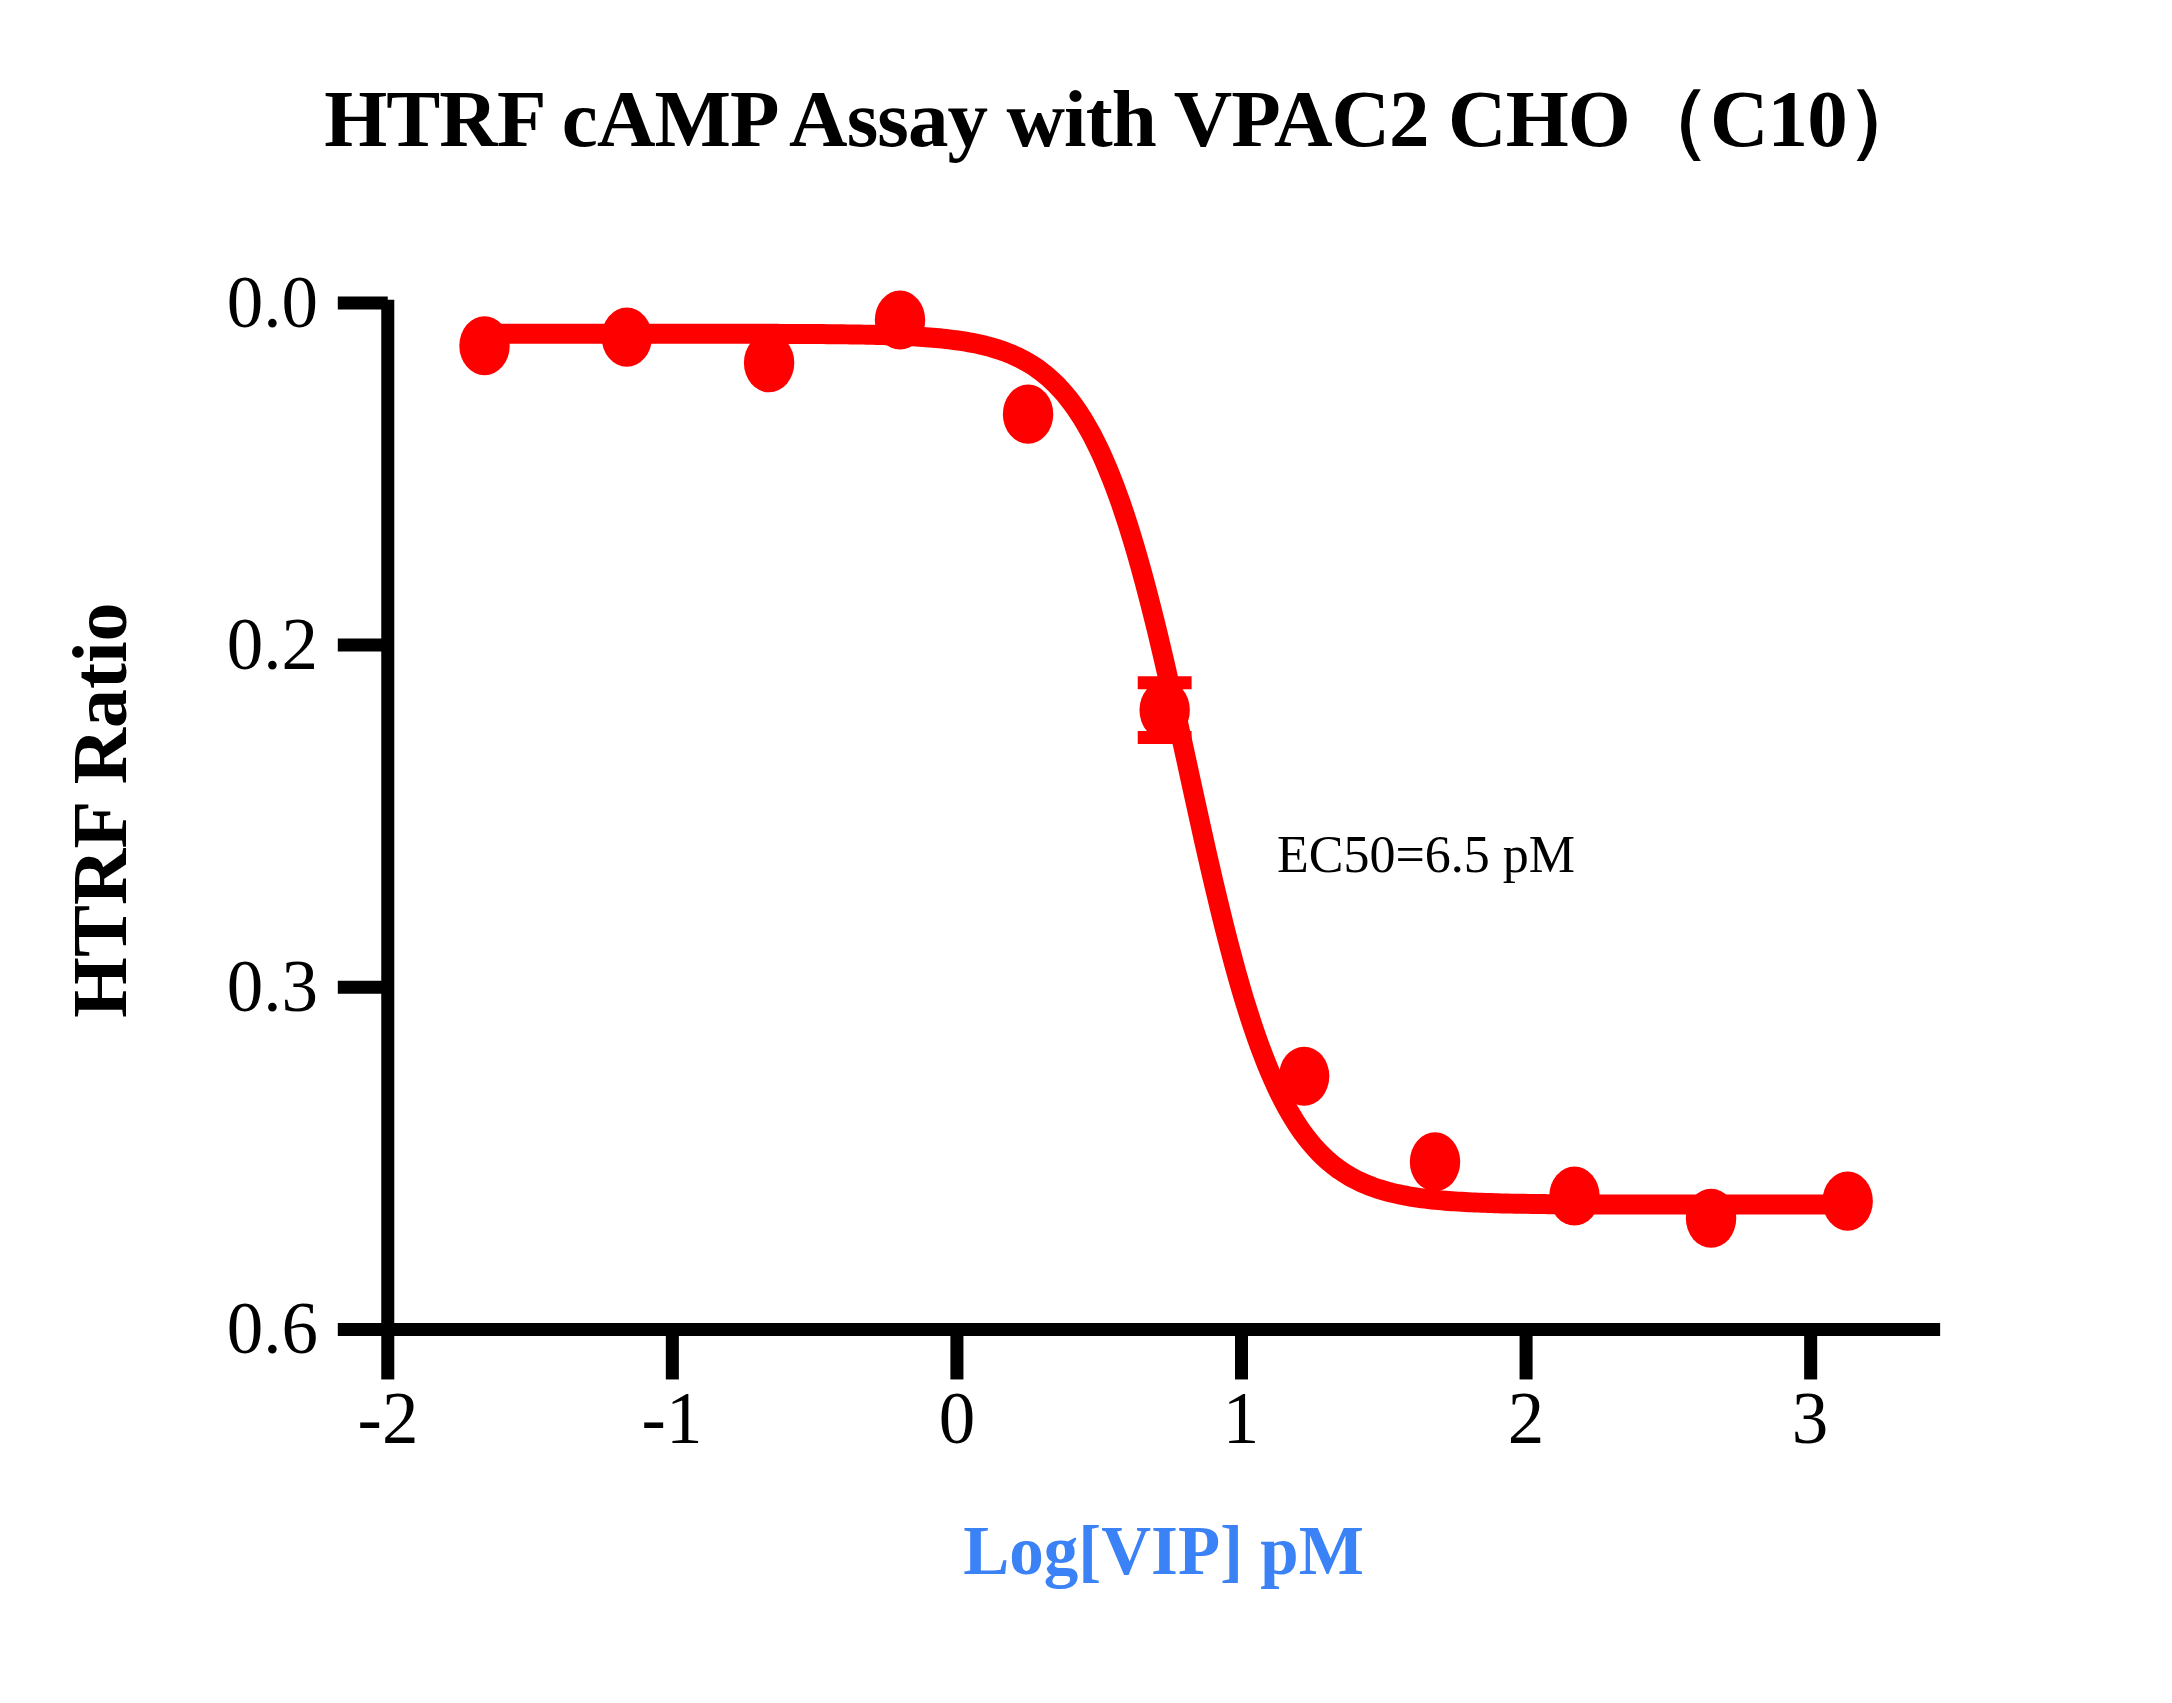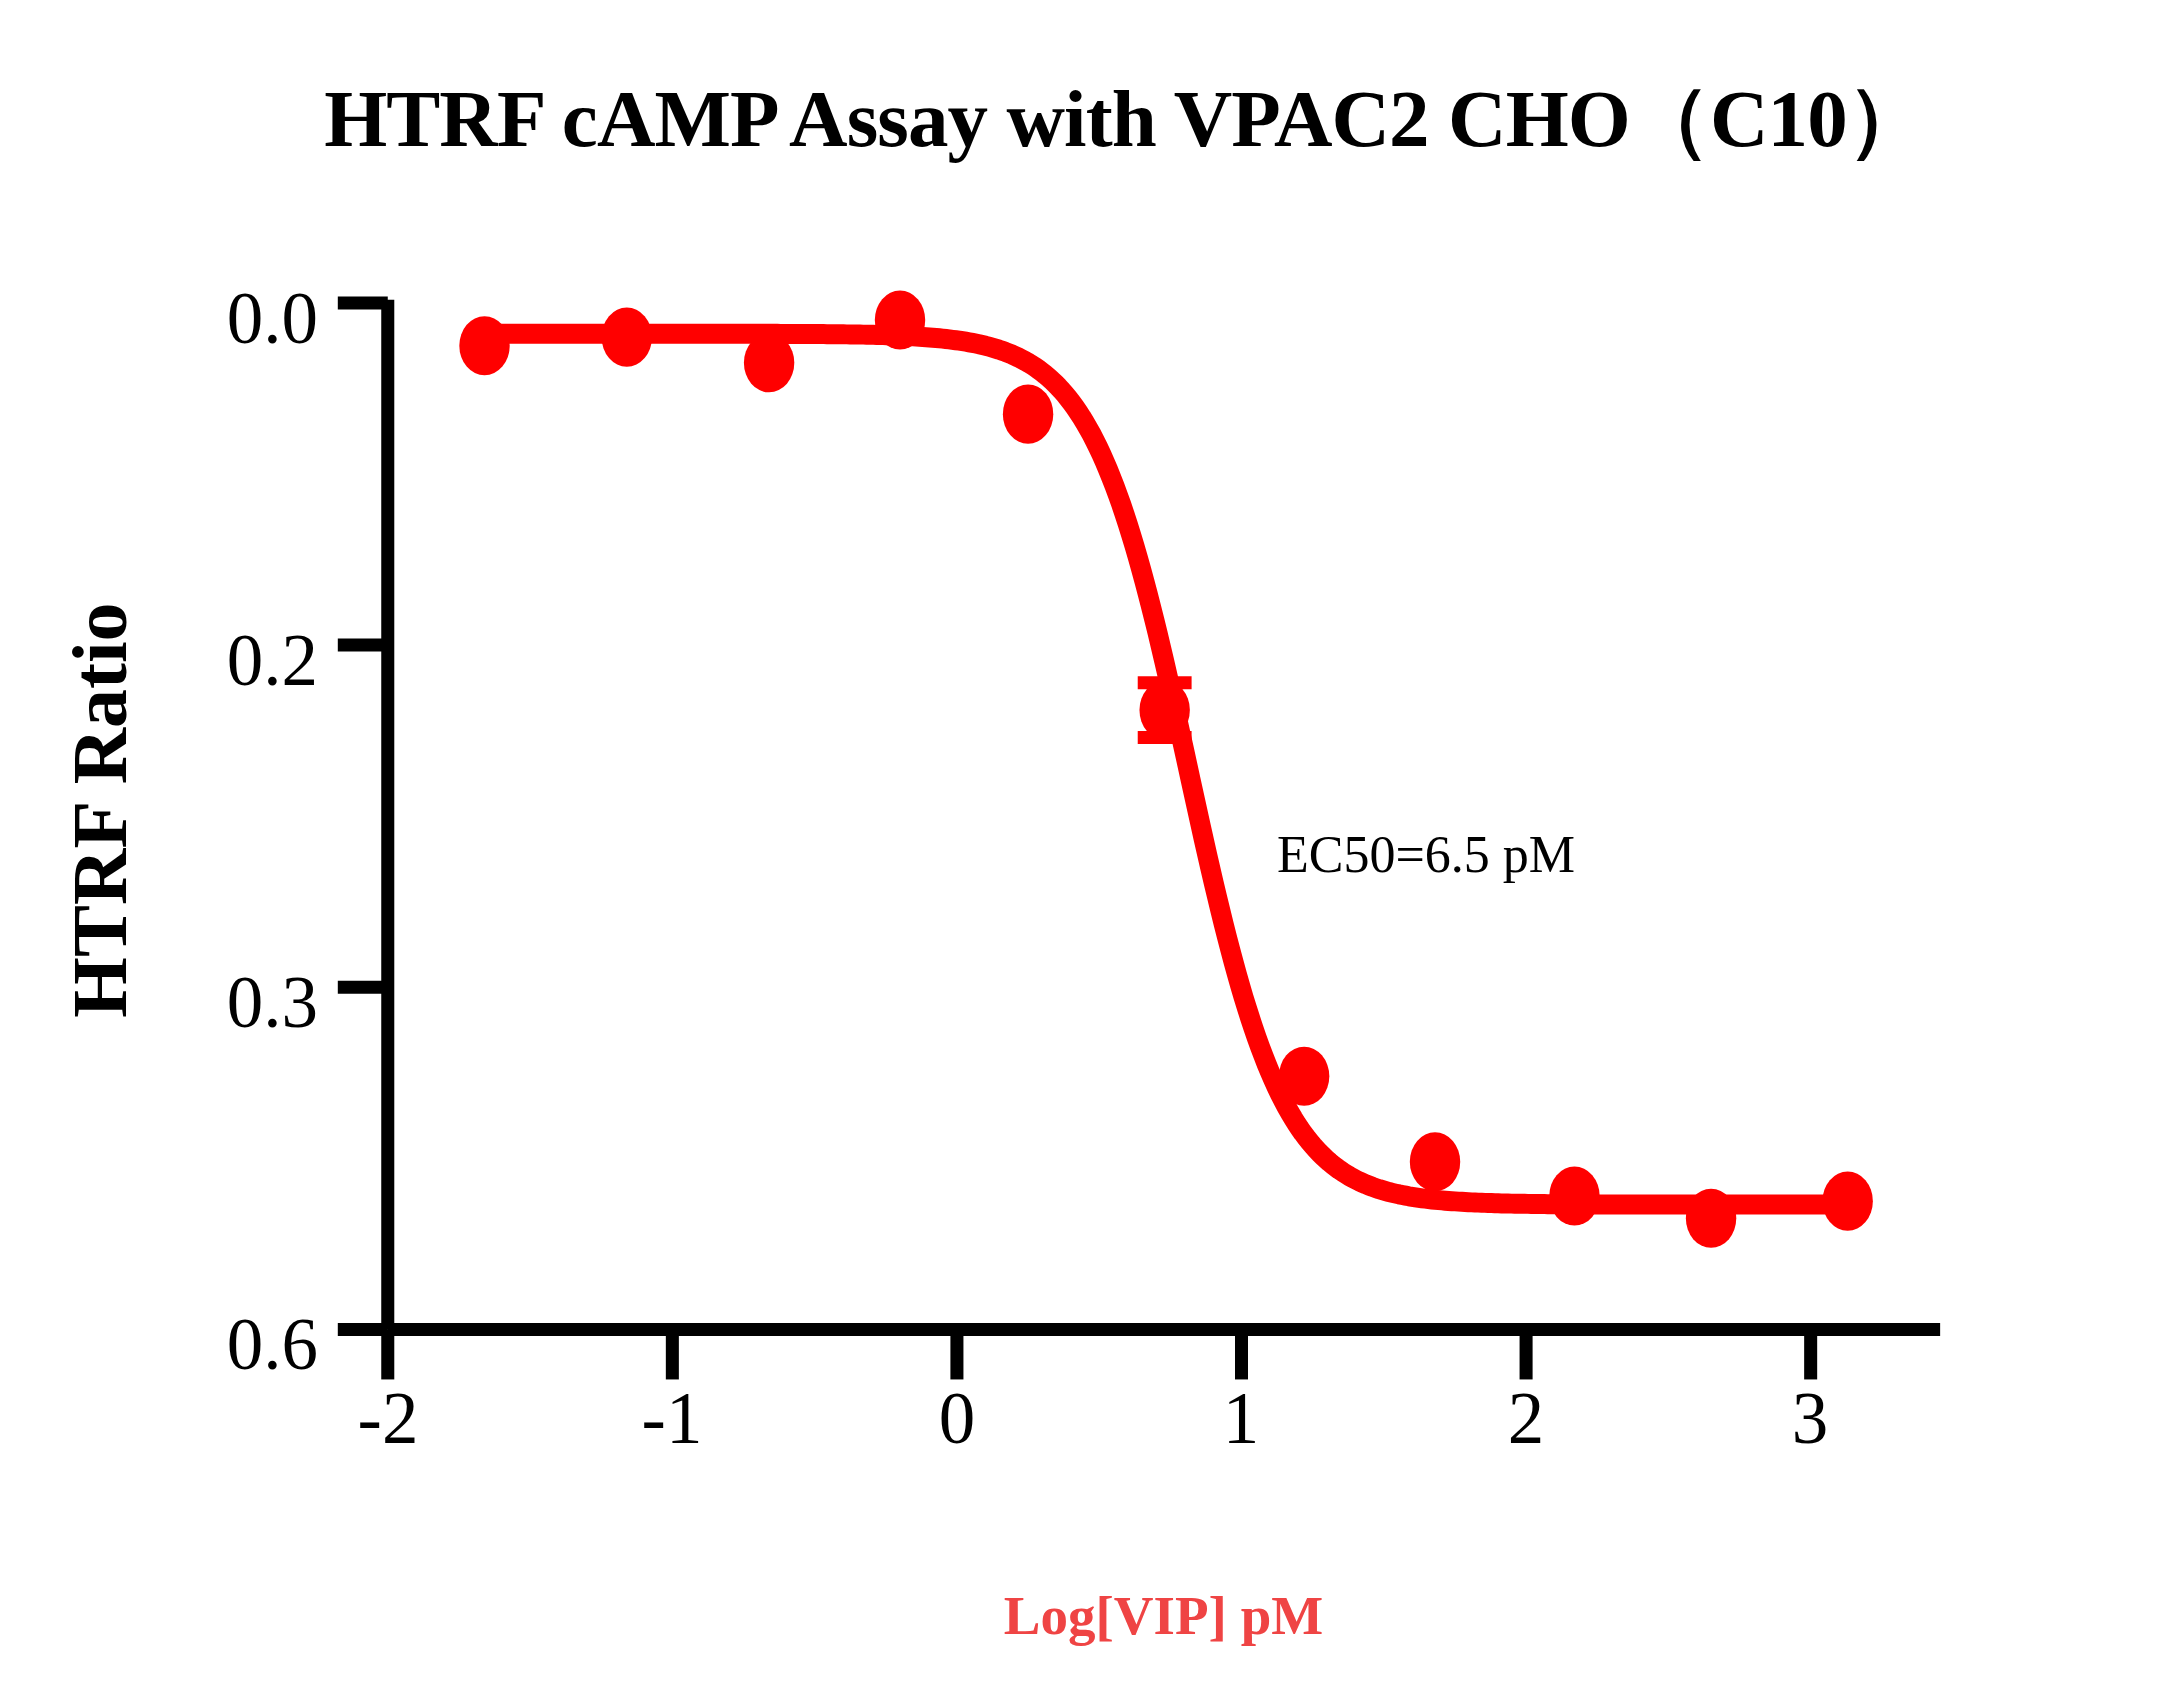--- a/index.html
+++ b/index.html
@@ -17,29 +17,29 @@
 
   #y-axis-title{
     position:absolute;
     left:-204px; top:765px;
     width:608px; text-align:center;
     transform:rotate(-90deg); transform-origin:center center;
     font-weight:bold; font-size:78px; color:#000;
     font-family:"Liberation Serif",serif; white-space:nowrap;
   }
   #x-axis-title{
-    position:absolute; left:388px; top:1584px; width:1551px;
-    text-align:center; font-weight:bold; font-size:55px; color:#ef4444;
+    position:absolute; left:388px; top:1512px; width:1551px;
+    text-align:center; font-weight:bold; font-size:69px; color:#3b82f6;
     font-family:"Liberation Serif",serif; white-space:nowrap;
   }
 
   .ytick-label{
     position:absolute; right:0; width:243px; text-align:right;
     font-size:73px; color:#000; font-family:"Liberation Serif",serif;
-    transform:translateY(-50%); white-space:nowrap;margin-top:16px;
+    transform:translateY(-50%); white-space:nowrap;
   }
   .xtick-label{
     position:absolute; top:1377px; width:130px; text-align:center;
     font-size:73px; color:#000; font-family:"Liberation Serif",serif;
     transform:translateX(-50%); white-space:nowrap;
   }
 
   #annotation-ec50{
     position:absolute; left:1277px; top:825px;
     font-size:52px; color:#000; font-family:"Liberation Serif",serif;

